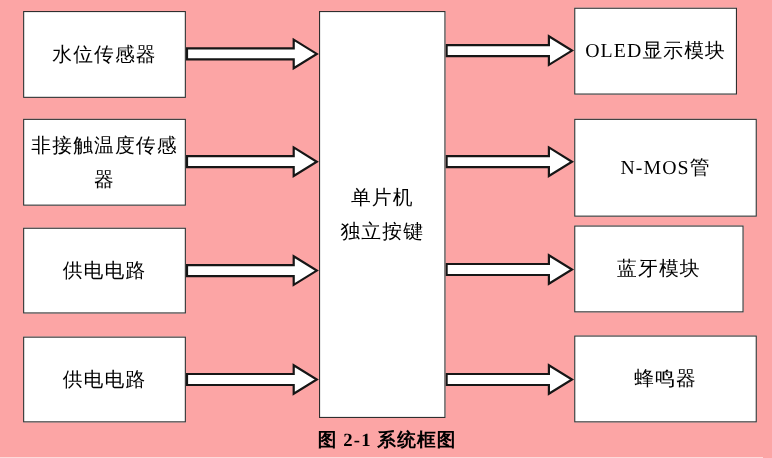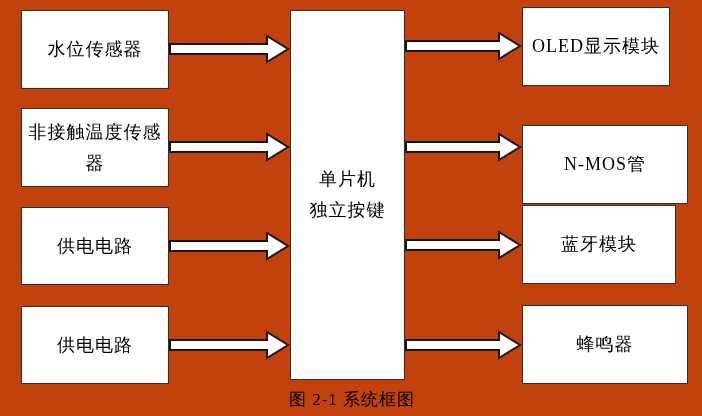--- a/index.html
+++ b/index.html
@@ -1,21 +1,21 @@
 <!DOCTYPE html>
 <html><head>
 <meta charset="utf-8">
 <style>
   * { box-sizing: border-box; margin: 0; padding: 0; }
   html, body { background: #ffffff; }
   .canvas {
     position: relative;
     width: 702px;
     height: 416px;
-    background: #c2410c;
+    background: #fca5a5;
     font-family: "Liberation Serif", serif;
     color: #000000;
     overflow: hidden;
   }
   .box {
     position: absolute;
     border: 1.5px solid #2f2f2f;
     background: #ffffff;
     display: flex;
     align-items: center;
@@ -37,20 +37,21 @@
   .caption {
     position: absolute;
     left: 0;
     top: 388px;
     width: 100%;
     padding-left: 2px;
     text-align: center;
     font-size: 17px;
     letter-spacing: 1px;
     color: #000000;
+    font-weight: bold;
   }
 </style>
 </head>
 <body>
 
 <div class="canvas">
 
   <div class="box" style="left:21px; top:10px; width:148px; height:79px;">
     <span class="lbl">水位传感器</span>
   </div>
@@ -71,21 +72,21 @@
     <span class="lbl">
       <span style="display:block;">单片机</span>
       <span style="display:block;">独立按键</span>
     </span>
   </div>
 
   <div class="box" style="left:522px; top:7px; width:148px; height:79px;">
     <span class="lbl">OLED显示模块</span>
   </div>
 
-  <div class="box" style="left:522px; top:125px; width:166px; height:79px;">
+  <div class="box" style="left:522px; top:108px; width:166px; height:89px;">
     <span class="lbl">N-MOS管</span>
   </div>
 
   <div class="box" style="left:522px; top:205px; width:154px; height:79px;">
     <span class="lbl">蓝牙模块</span>
   </div>
 
   <div class="box" style="left:522px; top:305px; width:166px; height:79px;">
     <span class="lbl">蜂鸣器</span>
   </div>

